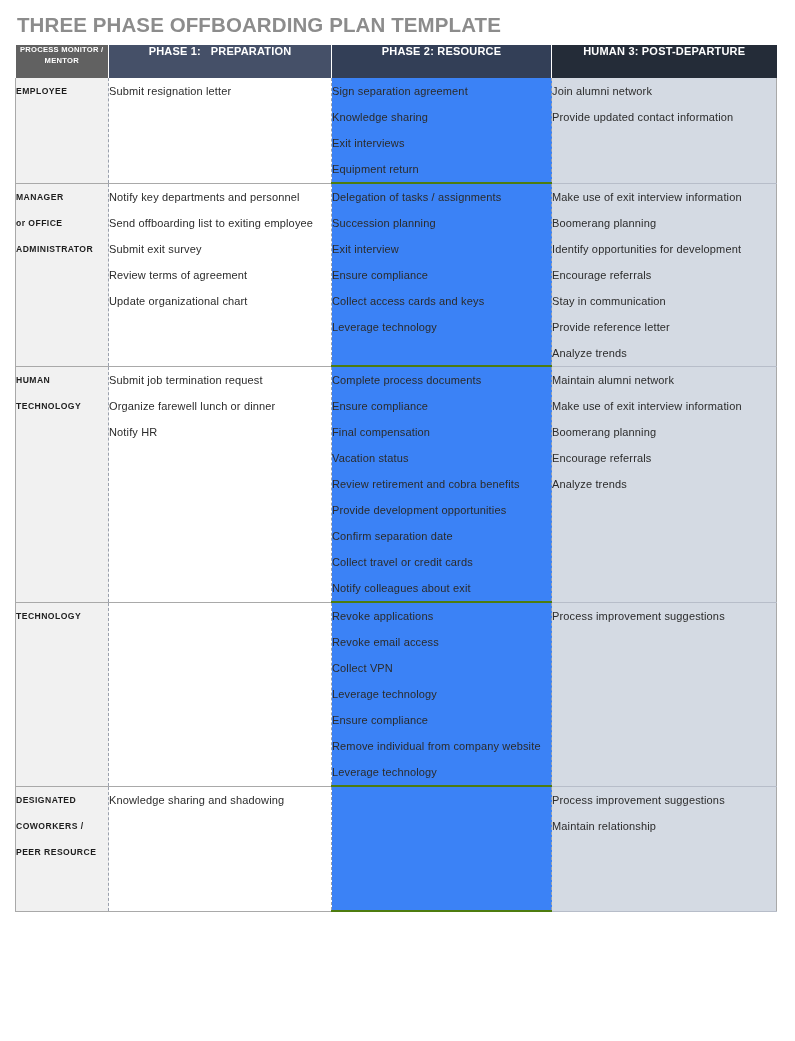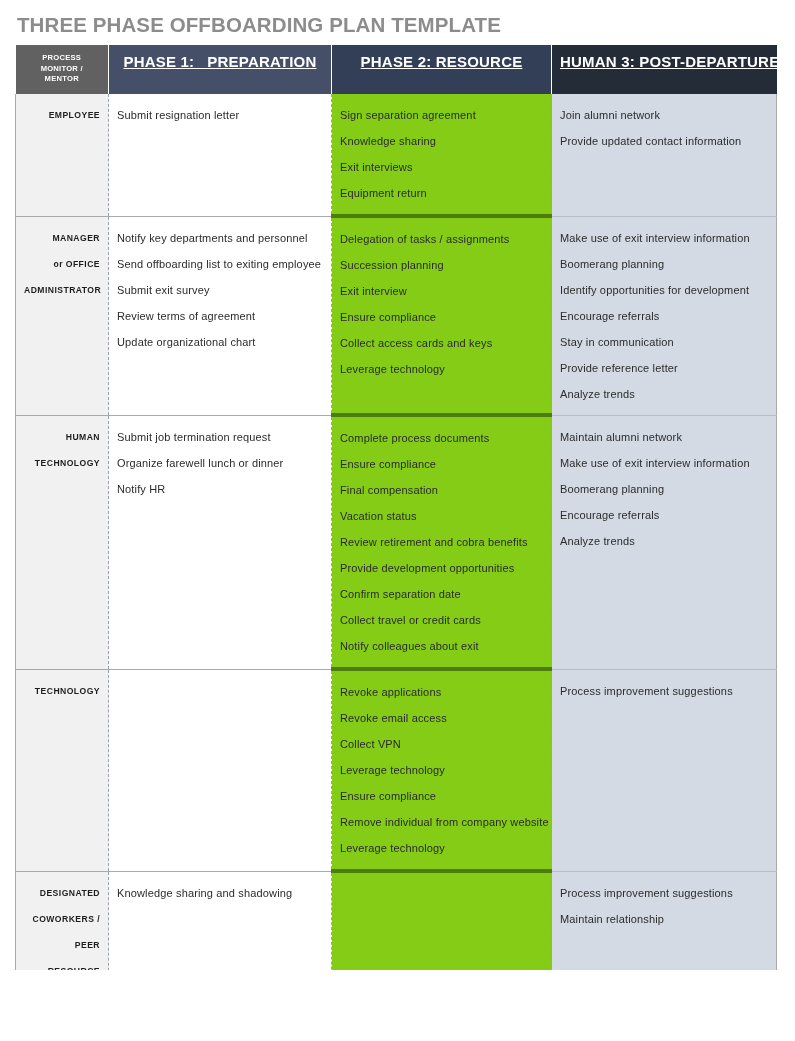--- a/index.html
+++ b/index.html
@@ -31,21 +31,21 @@
   }
   .grid {
     position: absolute;
     left: 15px;
     top: 45px;
     width: 761px;
     border-collapse: collapse;
     table-layout: fixed;
   }
   .grid td, .grid th {
-    padding: 8px;
+    padding: 0;
     margin: 0;
     vertical-align: top;
   }
 
   
   .hdr {
     height: 33px;
     vertical-align: middle;
     color: #ffffff;
     font-weight: bold;
@@ -55,25 +55,24 @@
     background: #616161;
     font-size: 7.6px;
     line-height: 10.5px;
     letter-spacing: 0.25px;
     padding: 0 0 0 6px;
   }
   .hdr-p1 { background: #455068; }
   .hdr-p2 { background: #333f57; }
   .hdr-p3 { background: #242c38; border-right: none; }
   .hdr-phase {
-    font-size: 15px;
+    font-size: 11px;
     letter-spacing: 0.2px;
     padding-left: 9px;
     white-space: pre;
-    text-decoration: underline;
   }
 
   
   .c1 {
     background: #f1f1f1;
     border-right: 1px dashed #9aa0ad;
     border-bottom: 1px solid #a9a9a9;
     border-left: 1px solid #a9a9a9;
     font-size: 8.6px;
     font-weight: bold;
@@ -89,39 +88,39 @@
   }
   .c1 .lbl-line { line-height: 26px; }
 
   .c2 {
     background: #ffffff;
     border-right: 1px dashed #9aa0ad;
     border-bottom: 1px solid #a9a9a9;
     padding: 9px 8px 9px 10px;
   }
   .c3 {
-    background: #84cc16;
+    background: #3b82f6;
     border-right: 1px dashed #9aa0ad;
-    border-bottom: 4px solid #4d7c0f;
+    border-bottom: 2px solid #4d7c0f;
     padding: 9px 8px 9px 11px;
   }
   .c4 {
     background: #d4dae3;
     border-right: 1px solid #a9a9a9;
     border-bottom: 1px solid #b7bdc9;
     padding: 9px 8px 9px 12px;
   }
   .item {
     font-size: 11px;
     line-height: 26px;
     color: #2b2b2b;
     letter-spacing: 0.15px;
     white-space: nowrap;
   }
-  .c1-rowlabel { display: block; text-align: right; }
+  .c1-rowlabel { display: block; }
 </style>
 </head>
 <body>
 
 <div class="page">
 
   <div class="doc-title">THREE PHASE OFFBOARDING PLAN TEMPLATE</div>
 
   <table class="grid">
     <colgroup>

